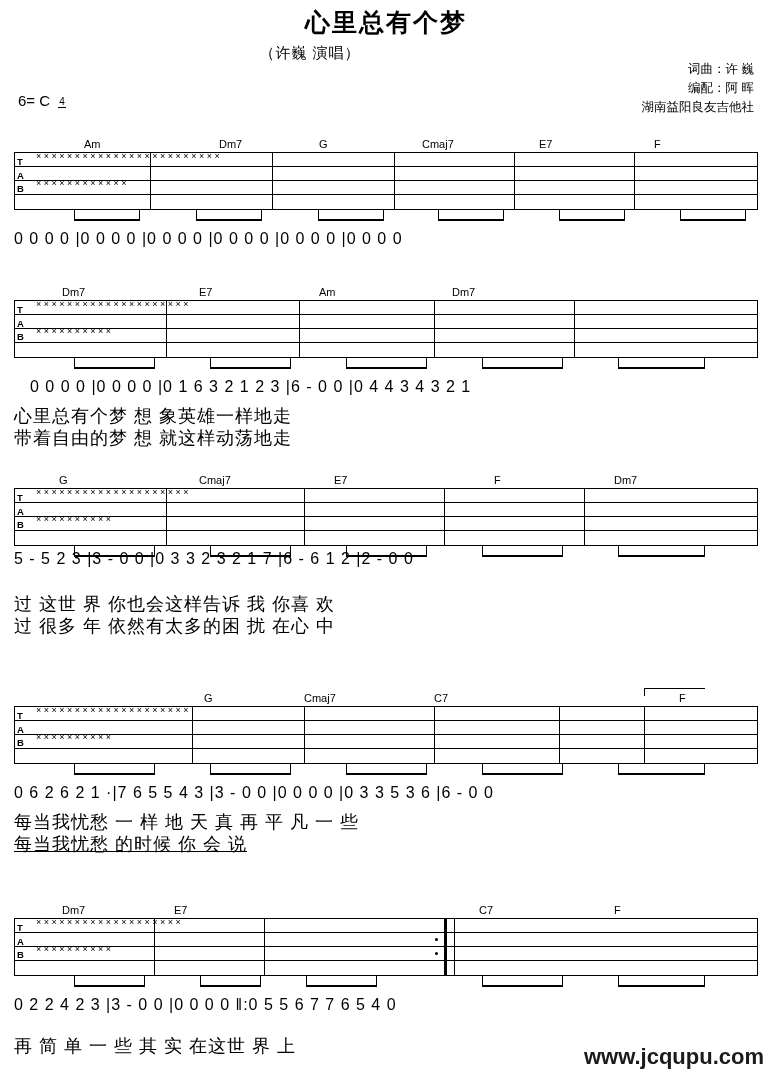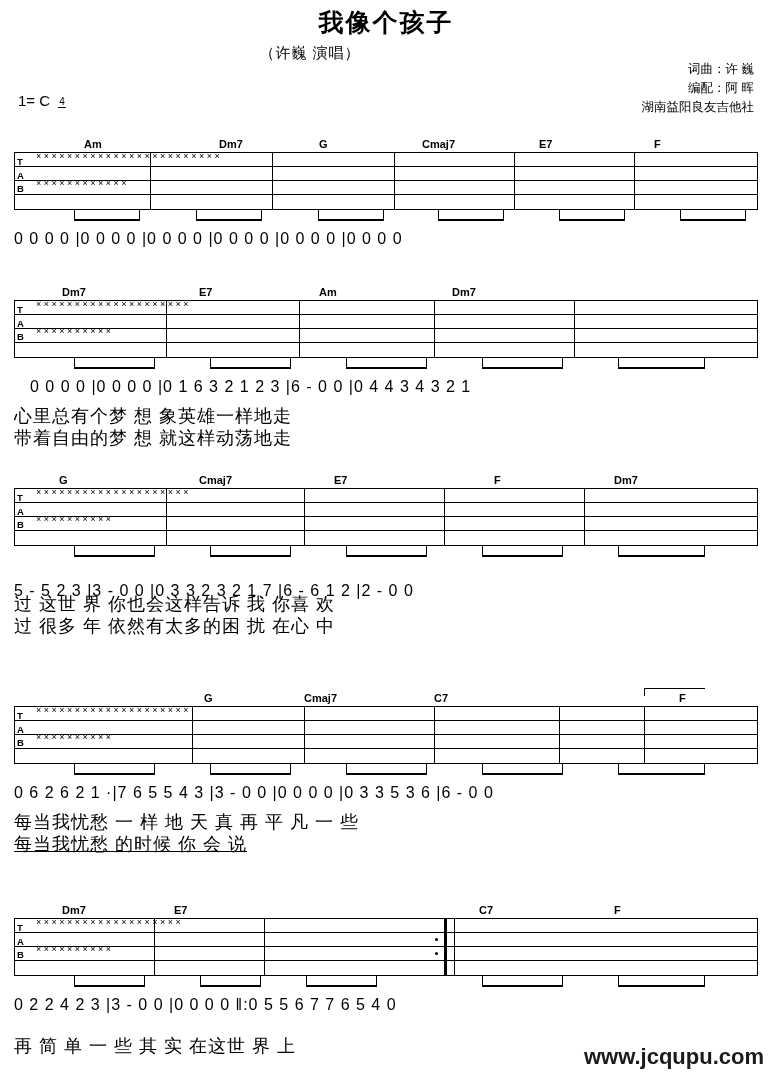--- a/index.html
+++ b/index.html
@@ -15,48 +15,48 @@
 
   .system{position:absolute;left:14px;width:744px;}
   .staff{position:relative;height:56px;border-top:1px solid #000;border-bottom:1px solid #000;}
   .staff .line{position:absolute;left:0;width:100%;height:0;border-top:1px solid #000;}
   .staff .line.l1{top:13px;}
   .staff .line.l2{top:27px;}
   .staff .line.l3{top:41px;}
   .staff .bar{position:absolute;top:0;height:100%;width:0;border-left:1px solid #000;}
   .tabmark{position:absolute;left:3px;top:2px;font-size:9.5px;line-height:13px;font-weight:bold;letter-spacing:0;}
   .tabmark span{display:block;height:13.5px;}
-  .chord{position:absolute;font-size:11px;font-weight:bold;top:-15px;}
+  .chord{position:absolute;font-size:11px;font-weight:normal;top:-15px;}
   .xrow{position:absolute;font-size:9px;letter-spacing:0;color:#000;}
   .stems{position:absolute;left:0;width:100%;top:56px;height:16px;}
   .stems i{position:absolute;top:0;height:12px;border-left:1px solid #000;}
   .beam{position:absolute;height:2px;background:#000;top:10px;}
   .num{position:absolute;font-size:10px;background:#fff;padding:0 1px;}
 
   .numline{position:absolute;left:14px;width:744px;font-size:16px;letter-spacing:1px;white-space:nowrap;}
   .lyric{position:absolute;left:14px;width:744px;font-size:18px;white-space:nowrap;letter-spacing:1px;}
   .watermark{position:absolute;right:8px;bottom:4px;font-size:22px;font-weight:bold;color:#1b1b1b;font-family:"Liberation Sans",sans-serif;}
   .repeat{position:absolute;width:0;border-left:3px solid #000;}
   .dot{position:absolute;width:3px;height:3px;background:#000;border-radius:50%;}
   .bracket{position:absolute;border-top:1px solid #000;border-left:1px solid #000;height:7px;}
 </style>
 </head>
 <body>
 
-<div class="title">我像个孩子</div>
+<div class="title">心里总有个梦</div>
 <div class="subtitle">（许巍 演唱）</div>
 
 <div class="credits">
   <div>词曲：许  巍</div>
   <div>编配：阿  晖</div>
   <div>湖南益阳良友吉他社</div>
 </div>
 
 <div class="keysig">
-  <span>1= C</span>
+  <span>6= C</span>
   <span class="frac">
     <span class="num">4</span>
     <span class="den">4</span>
   </span>
 </div>
 
 <div class="system" style="top:152px;">
   <div class="staff">
     <div class="line l1"></div>
       <div class="line l2"></div>
@@ -184,21 +184,21 @@
         <i style="left:412px"></i>
         <div class="beam" style="left:332px;width:81px"></div>
       <i style="left:468px"></i>
         <i style="left:548px"></i>
         <div class="beam" style="left:468px;width:81px"></div>
       <i style="left:604px"></i>
         <i style="left:690px"></i>
         <div class="beam" style="left:604px;width:87px"></div>
     </div>
   </div>
-  <div class="numline" style="left:0;top:94px;">5  -  5 2  3 |3  -  0  0   |0 3 3 2 3 2 1 7 |6  -  6 1  2 |2  -  0  0</div>
+  <div class="numline" style="left:0;top:62px;">5  -  5 2  3 |3  -  0  0   |0 3 3 2 3 2 1 7 |6  -  6 1  2 |2  -  0  0</div>
   <div class="lyric" style="left:0;top:104px;">过     这世     界          你也会这样告诉 我     你喜 欢</div>
   <div class="lyric" style="left:0;top:126px;">过     很多     年          依然有太多的困 扰     在心 中</div>
 </div>
 
 <div class="system" style="top:706px;">
   <div class="bracket" style="left:630px;top:-18px;width:60px;"></div>
   <div class="staff">
     <div class="line l1"></div>
       <div class="line l2"></div>
       <div class="line l3"></div>

